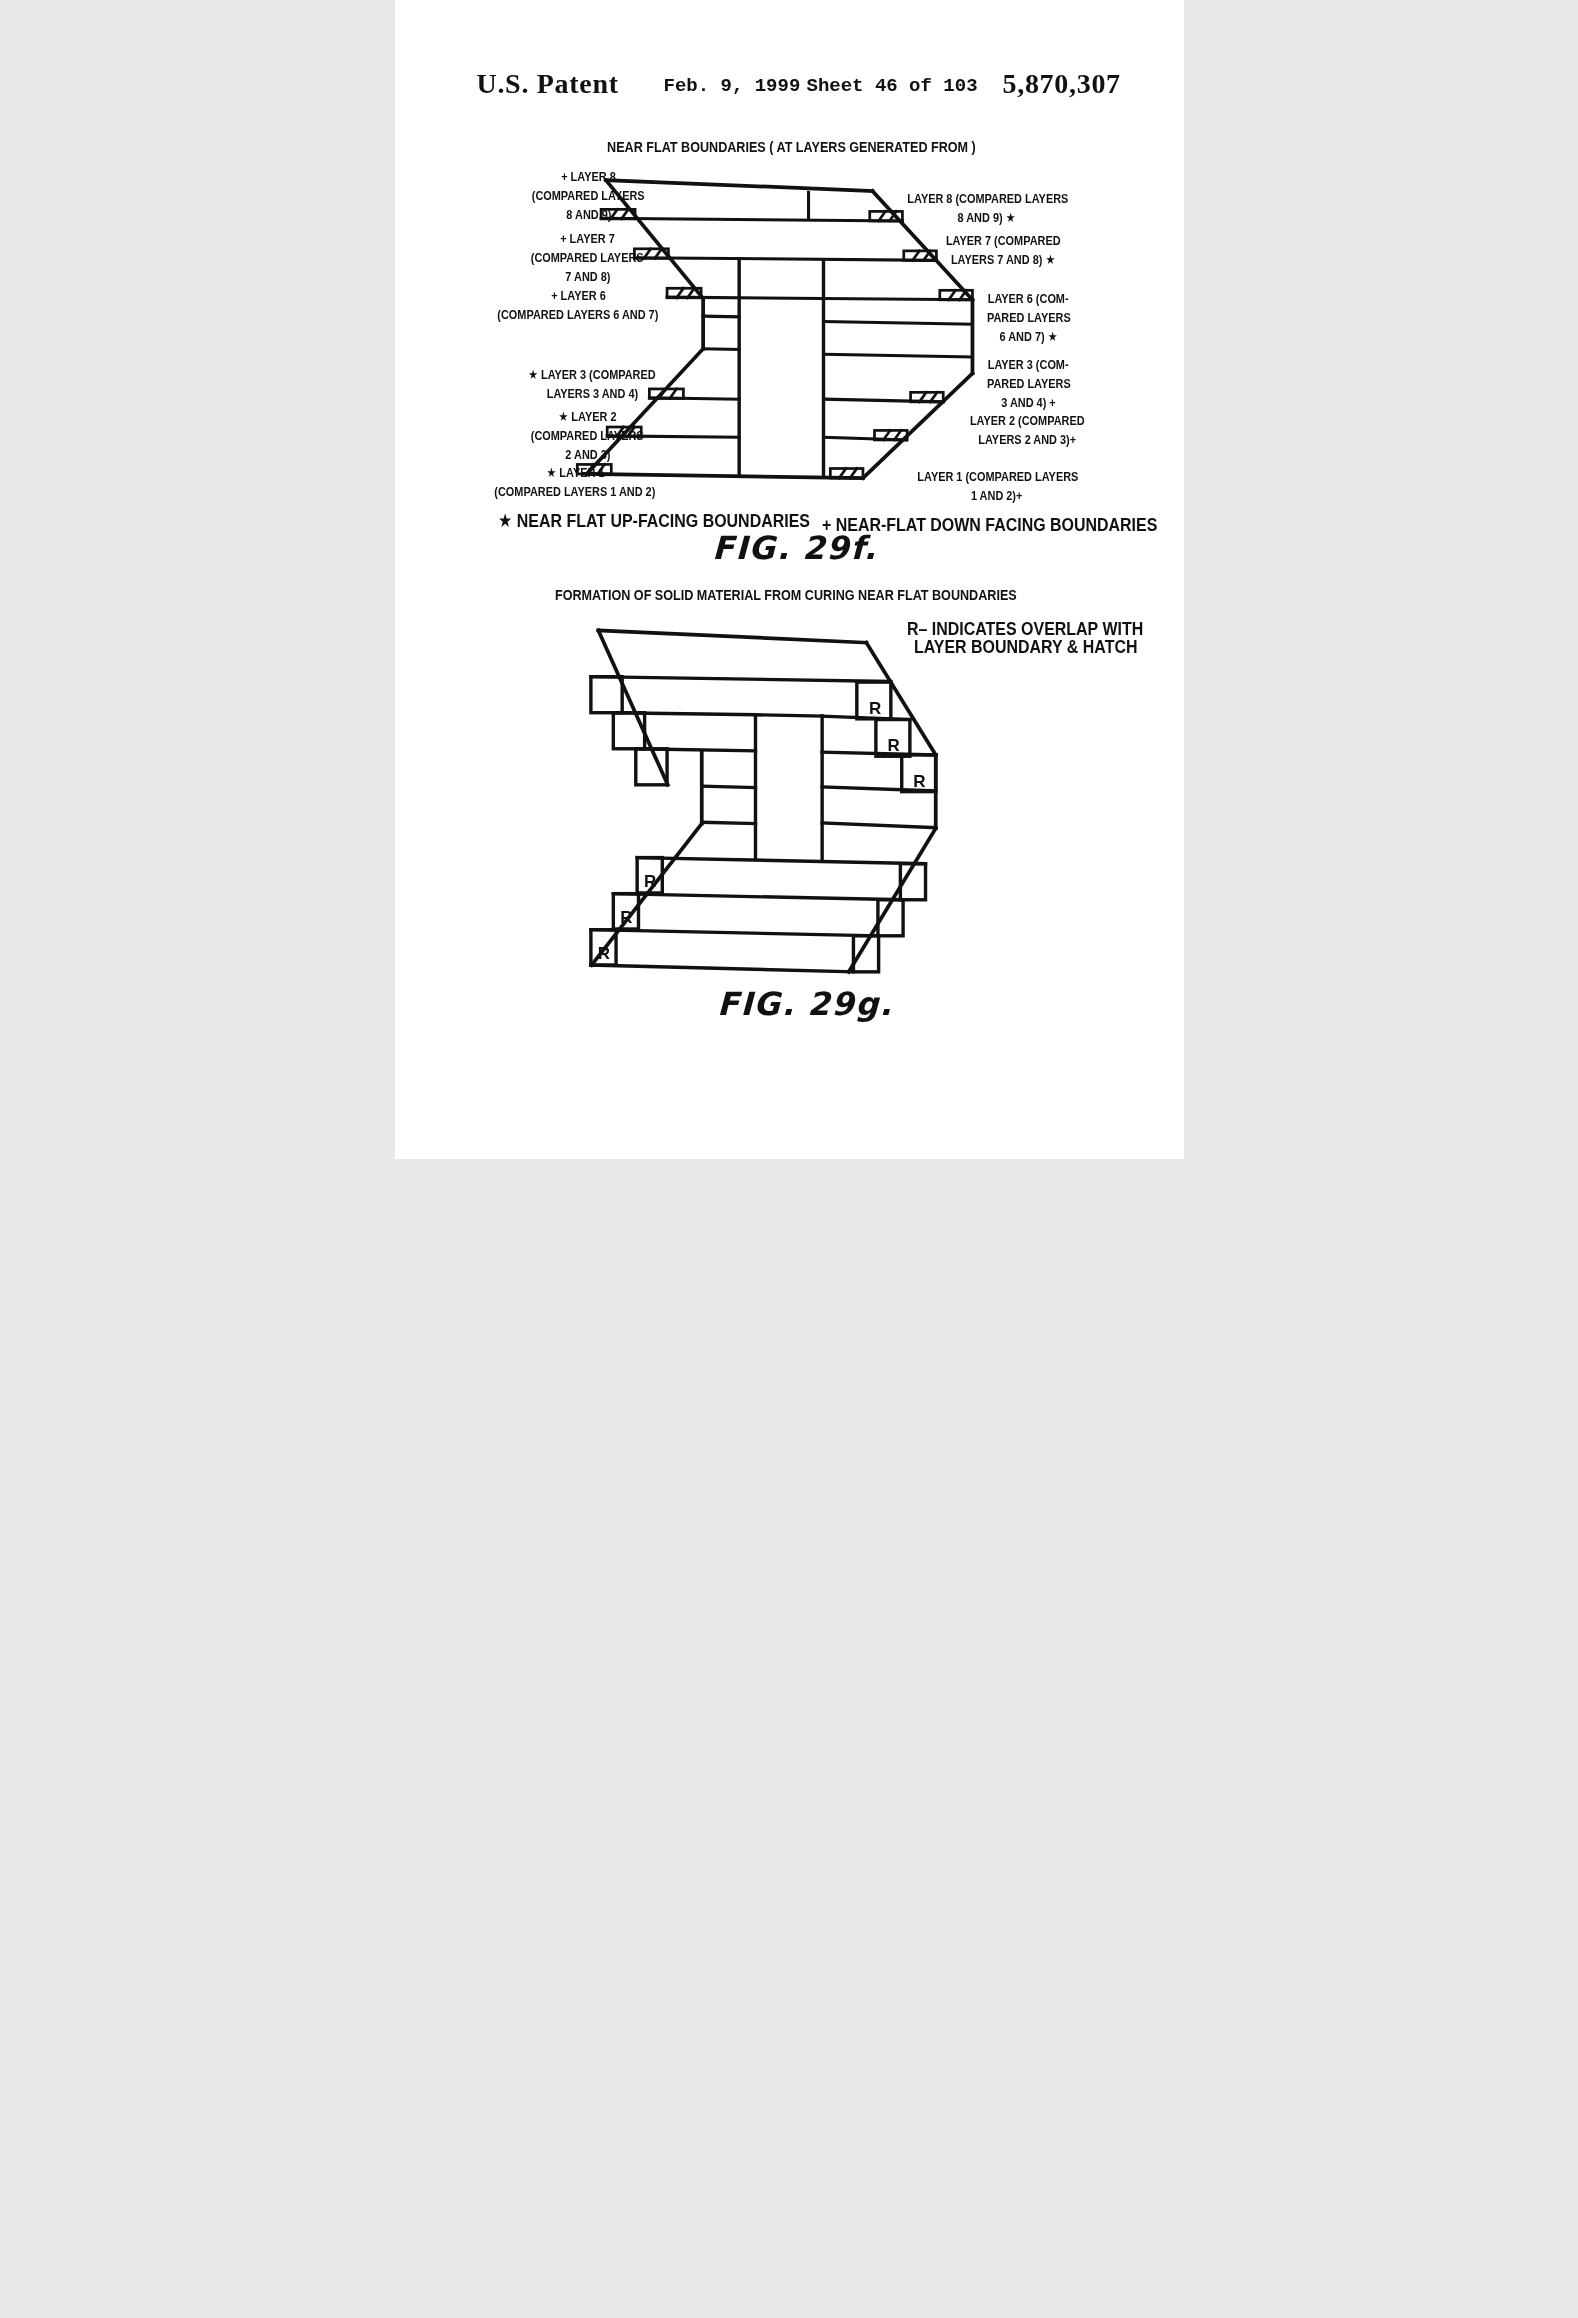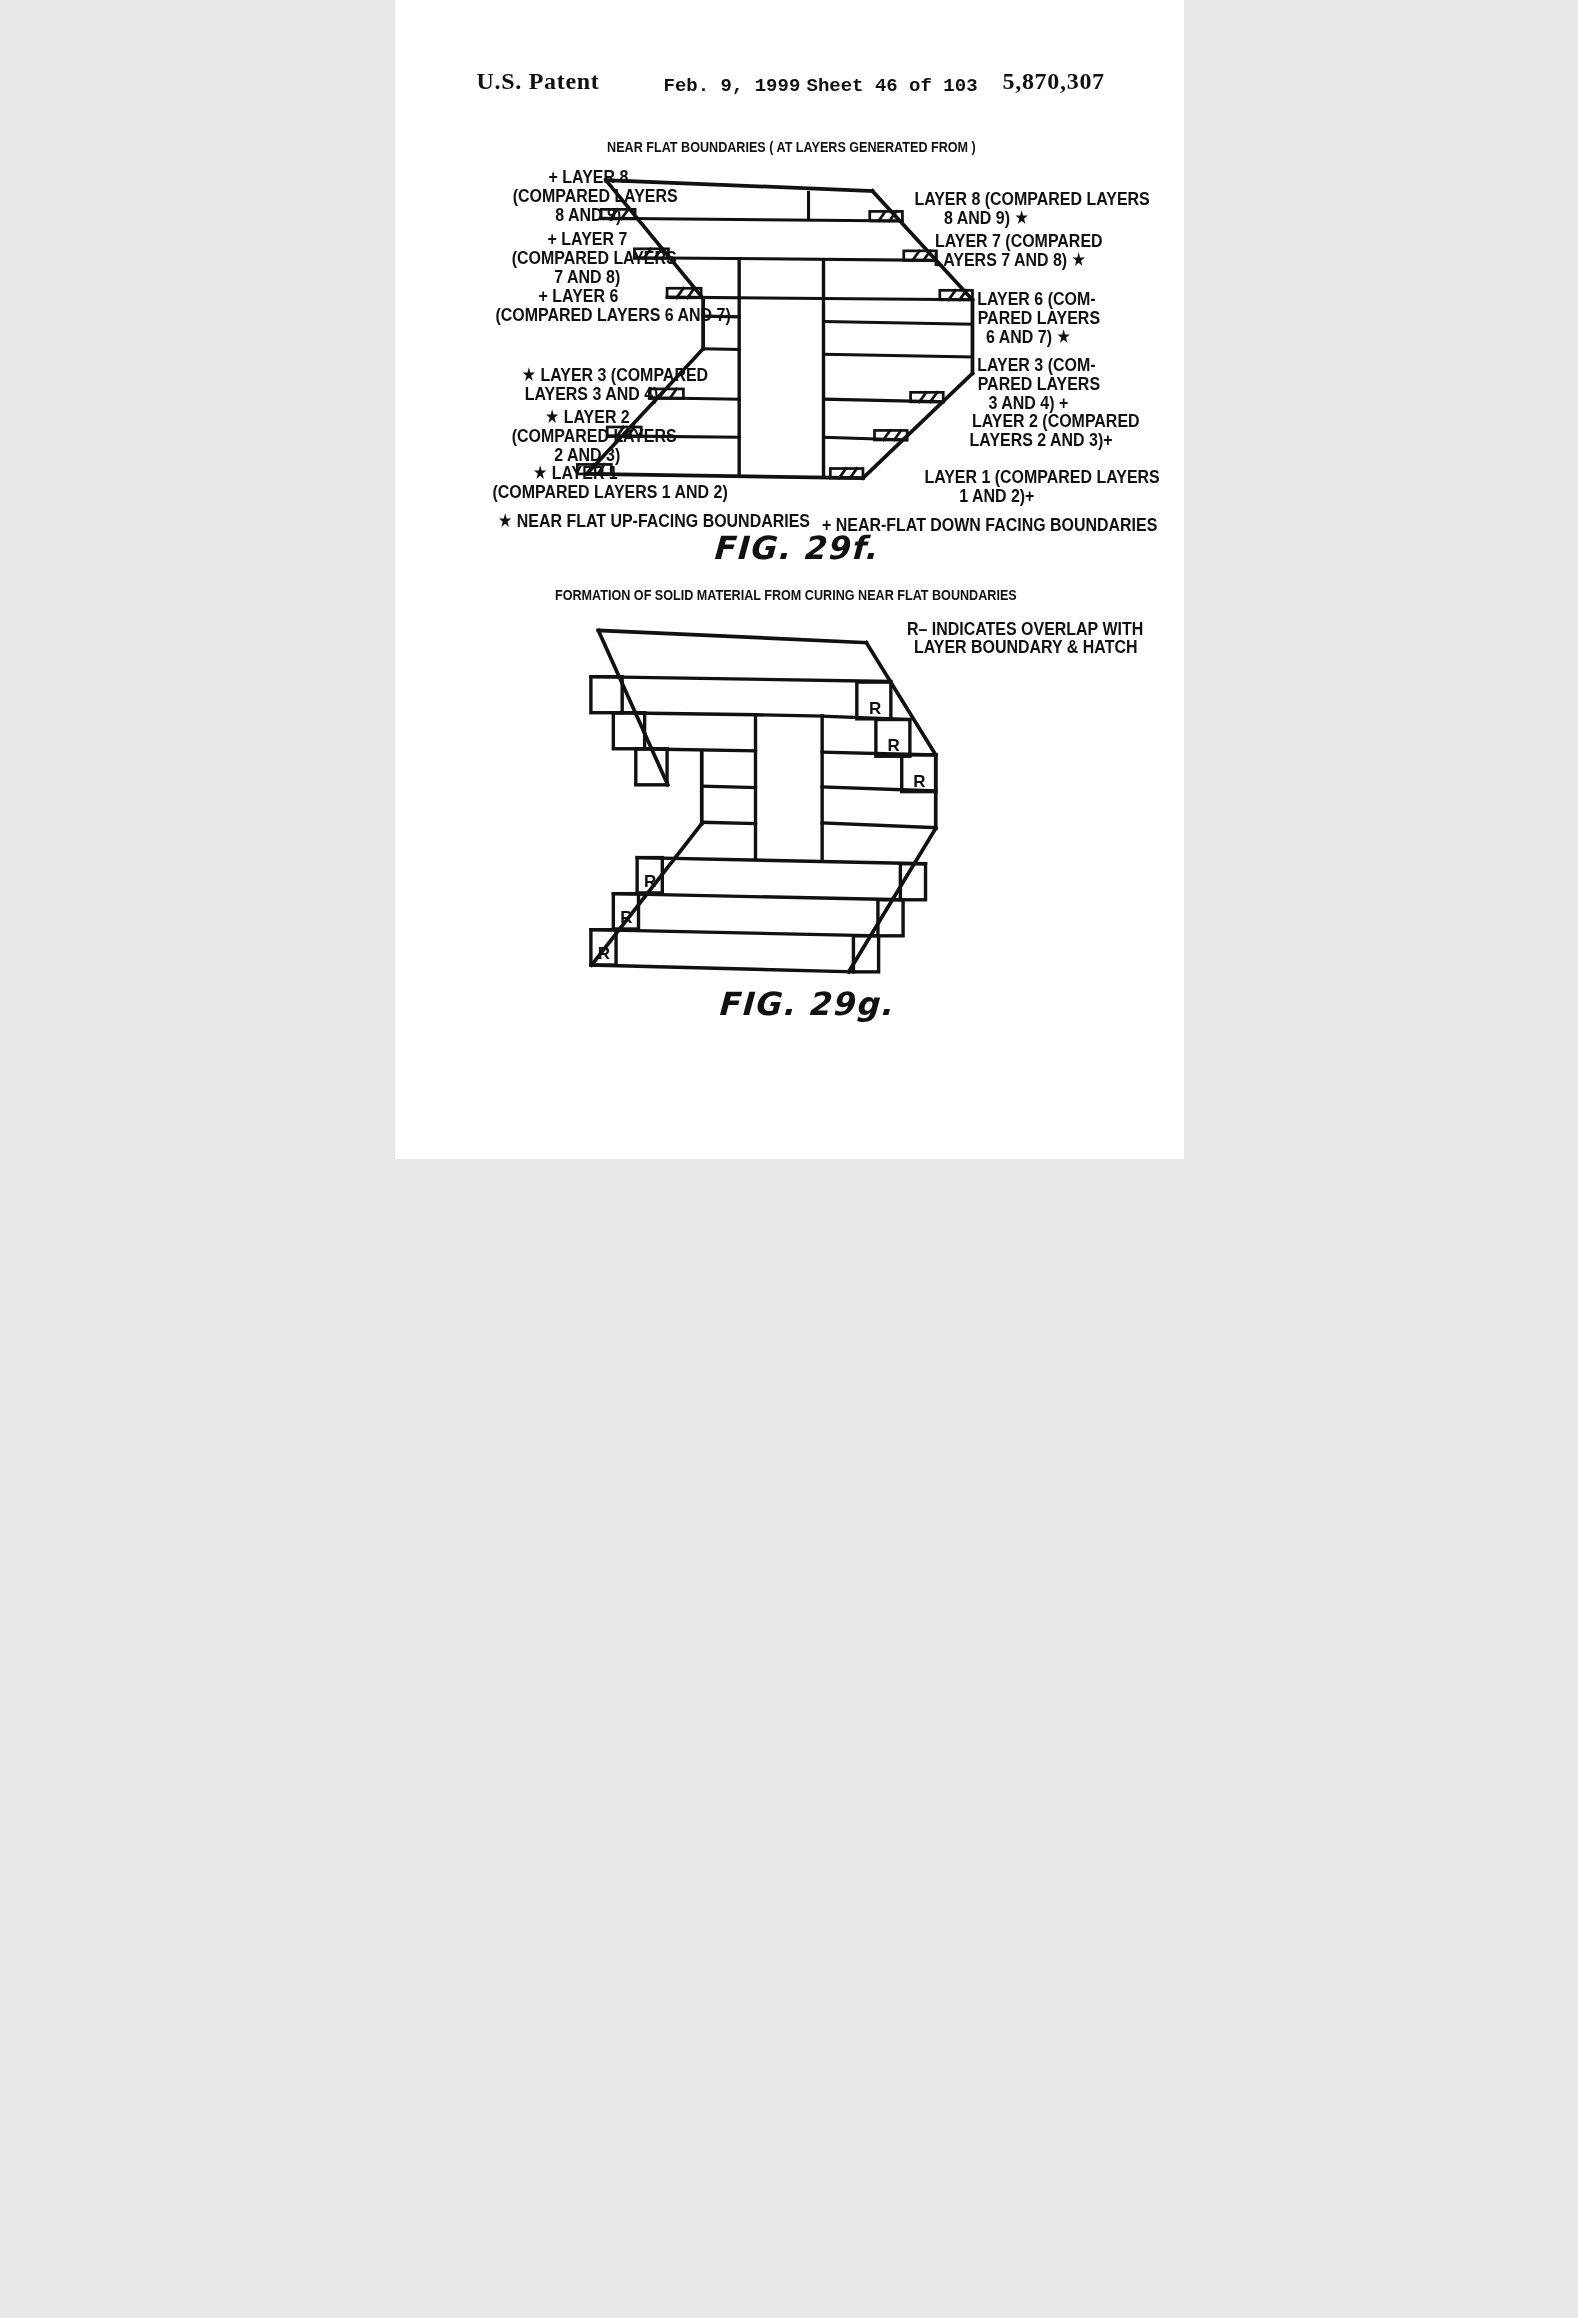--- a/index.html
+++ b/index.html
@@ -1,23 +1,23 @@
 <!DOCTYPE html>
 <html style="font-size:11px"><head>
 <meta charset="utf-8">
 <style>
   html,body{margin:0;padding:0;background:#e8e8e8;}
   #page{position:relative;width:789px;height:1159px;margin:0 auto;background:#ffffff;
         font-family:"Liberation Sans","DejaVu Sans",sans-serif;color:#111;overflow:hidden;}
   .abs{position:absolute;}
   
-  .hdr-big{font-family:"Liberation Serif","DejaVu Serif",serif;font-weight:bold;font-size:24px;letter-spacing:0.7px;}
+  .hdr-big{font-family:"Liberation Serif","DejaVu Serif",serif;font-weight:bold;font-size:28px;letter-spacing:0.7px;}
   .hdr-small{font-family:Liberation Mono, monospace;font-weight:bold;font-size:19px;}
   
-  .lbl{font-weight:bold;font-size:19px;line-height:19px;text-align:center;white-space:nowrap;}
+  .lbl{font-weight:bold;font-size:13px;line-height:19px;text-align:center;white-space:nowrap;}
   .sqz{display:inline-block;transform:scaleX(0.84);transform-origin:center;}
   .sqz-l{display:inline-block;transform:scaleX(0.84);transform-origin:left;}
   .ttl{font-weight:bold;font-size:15px;white-space:nowrap;}
   .legend{font-weight:bold;font-size:19px;white-space:nowrap;}
   .figcap{font-family:"DejaVu Sans",sans-serif;font-style:italic;font-weight:bold;font-size:32px;
           letter-spacing:1.4px;transform:skewX(-4deg);white-space:nowrap;}
   svg{position:absolute;left:0;}
   svg line, svg path, svg rect{stroke:#111;stroke-linecap:square;}
   svg rect{fill:none;}
   .rtxt{font-family:"Liberation Sans","DejaVu Sans",sans-serif;font-weight:bold;font-size:25px;fill:#111;stroke:none;}

